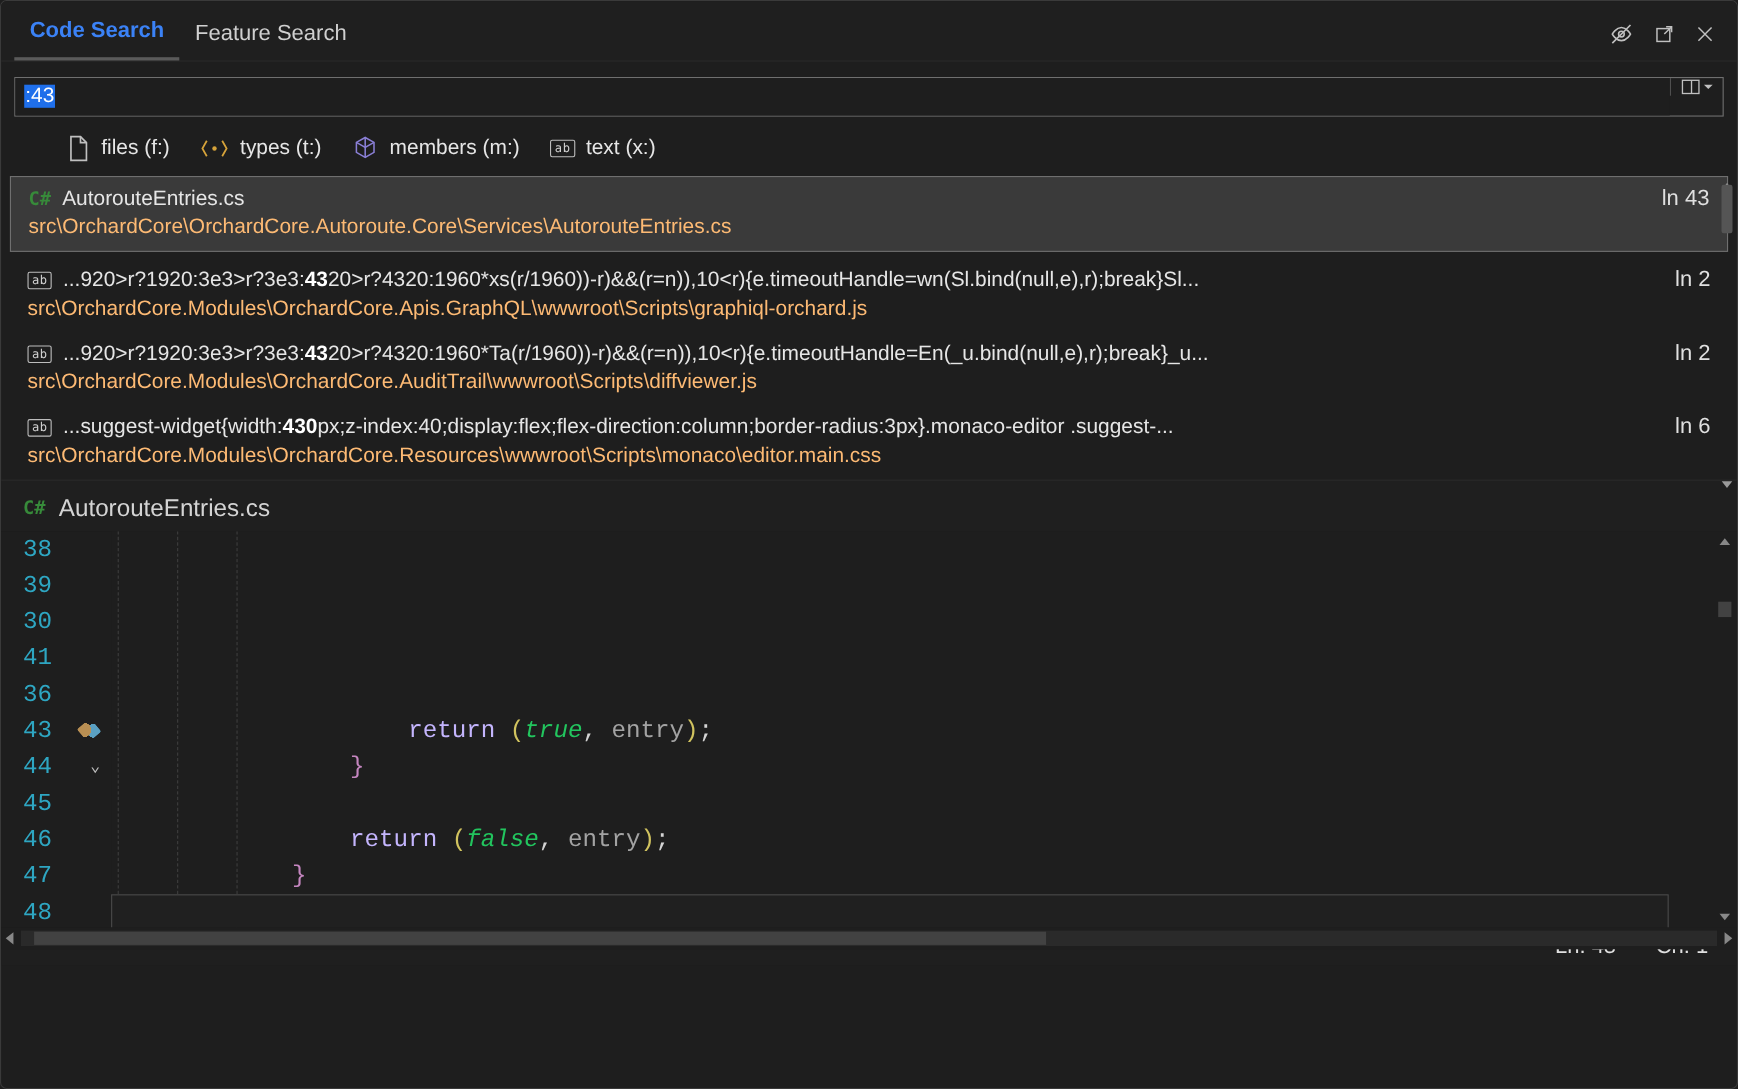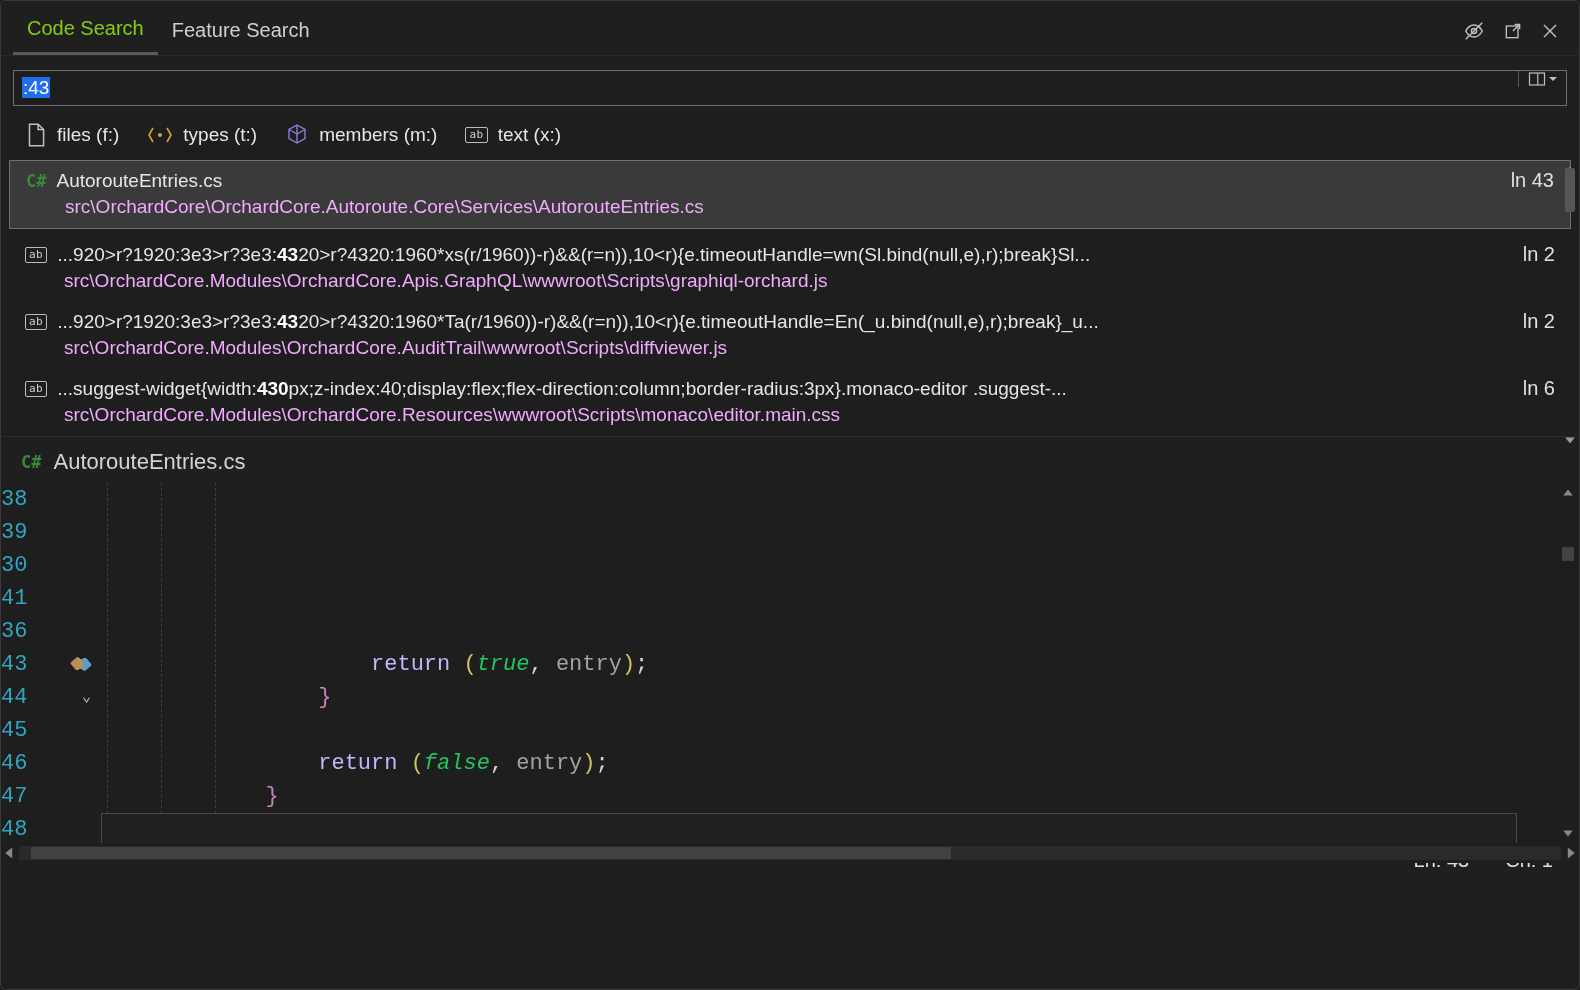--- a/index.html
+++ b/index.html
@@ -23,22 +23,22 @@
     border-bottom: 1px solid #2a2a2a;
     background: #1f1f1f;
   }
   .tab {
     padding: 10px 14px 12px 14px;
     font-size: 20px;
     color: #d0d0d0;
     cursor: pointer;
   }
   .tab.active {
-    color: #84cc16;
-    font-weight: 400;
+    color: #3b82f6;
+    font-weight: 700;
     border-bottom: 3px solid #5a5a5a;
   }
   .header-actions {
     margin-left: auto;
     display: flex;
     gap: 18px;
     align-items: center;
     padding-right: 8px;
     color: #c0c0c0;
   }
@@ -73,20 +73,21 @@
   }
   .search-side svg { color:#c0c0c0; }
 
   
   .filters {
     display: flex;
     gap: 28px;
     padding: 16px 24px 12px 24px;
     font-size: 19px;
     color: #e6e6e6;
+    margin-left: 35px;
   }
   .filter {
     display: flex;
     align-items: center;
     gap: 10px;
     cursor: pointer;
   }
   .filter svg { flex-shrink:0; }
 
   
@@ -119,25 +120,24 @@
     text-overflow: ellipsis;
     color: #e6e6e6;
   }
   .result-title b { color:#fff; font-weight:600; }
   .result-line {
     color: #e0e0e0;
     font-size: 20px;
     padding-left: 8px;
   }
   .result-path {
-    color: #f0abfc;
+    color: #fdba74;
     font-size: 19px;
     white-space: nowrap;
     overflow: hidden;
-    margin-left: 39px;
   }
   .lang-badge {
     font-family: Consolas, monospace;
     font-size: 17px;
     font-weight: 600;
   }
   .lang-cs { color:#378a3a; }
   .abl-icon {
     border:1px solid #bdbdbd;
     border-radius:2px;
@@ -187,21 +187,21 @@
   .editor {
     display:flex;
     font-family: Consolas, "Courier New", monospace;
     font-size: 22px;
     line-height: 33px;
     height:100%;
     overflow:hidden;
   }
   .gutter {
     width:100px;
-    text-align:left;
+    text-align:center;
     color:#2ea6c2;
     padding-right:8px;
     user-select:none;
     background:#1e1e1e;
     position:relative;
   }
   .gutter .ln {
     padding-right: 26px;
     position:relative;
   }

